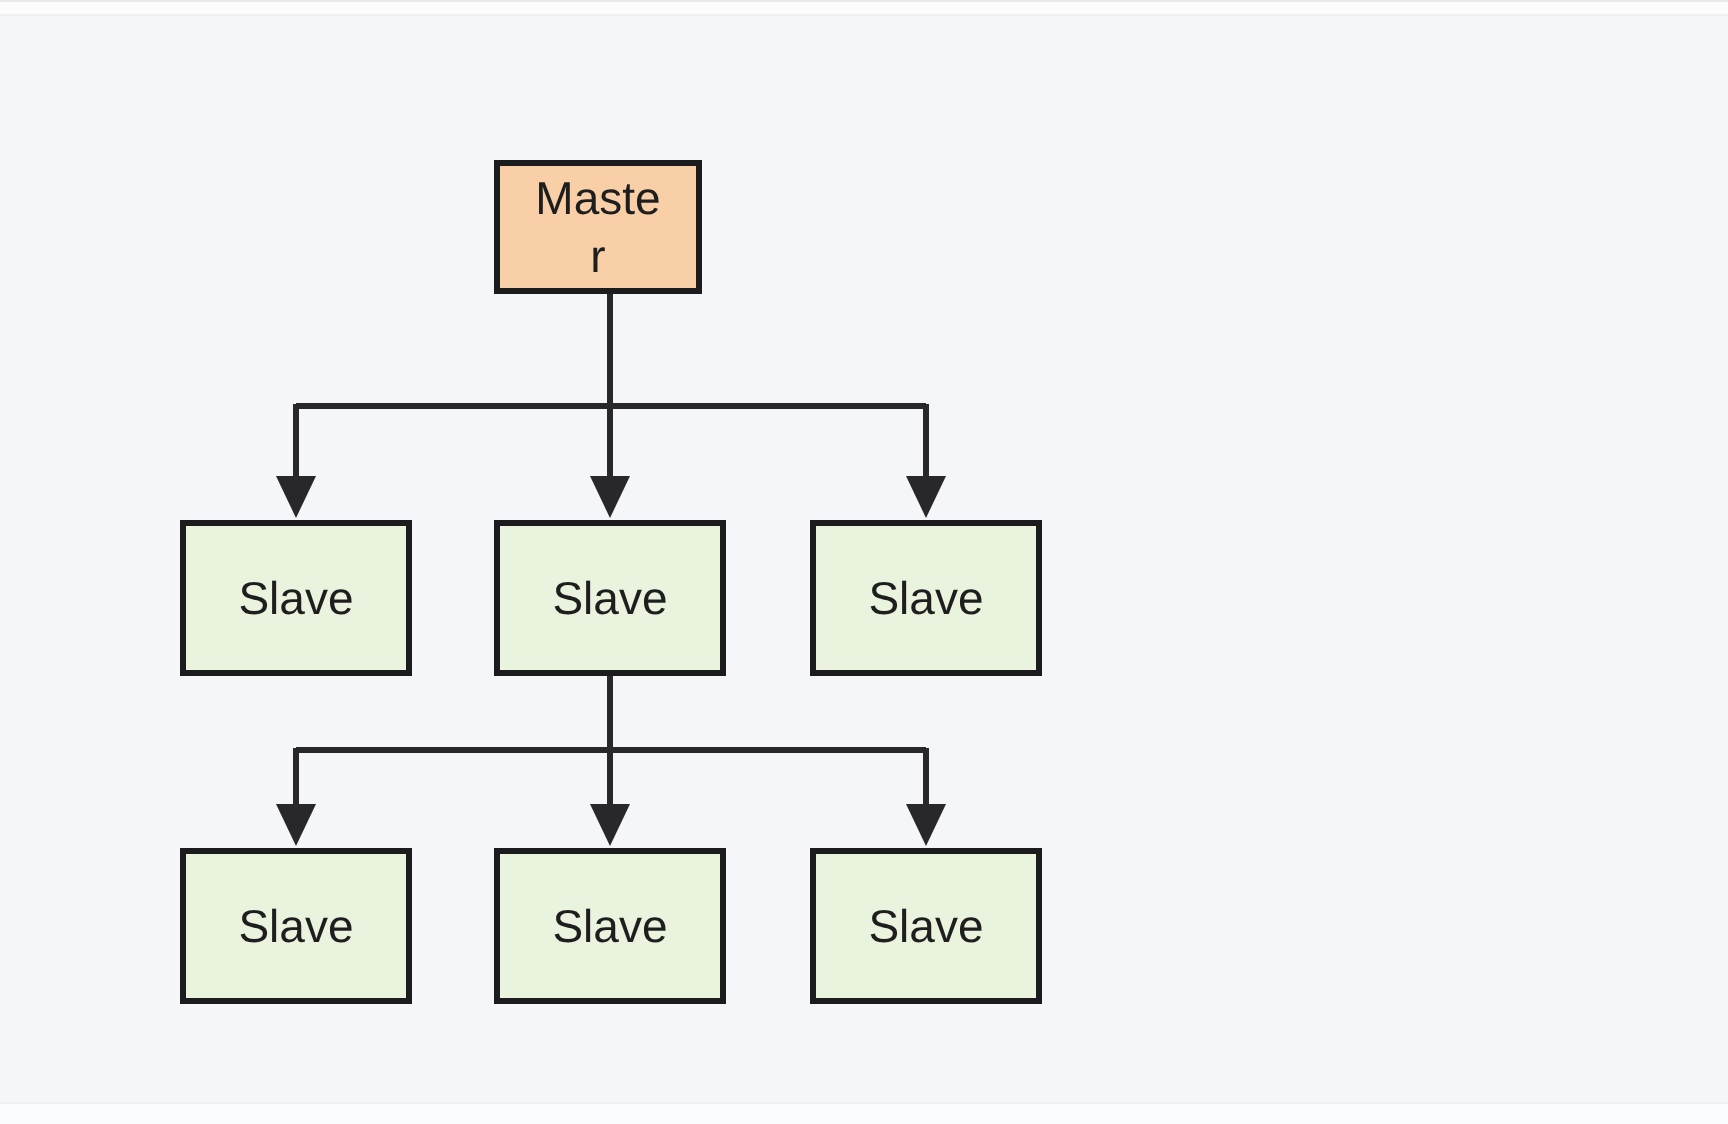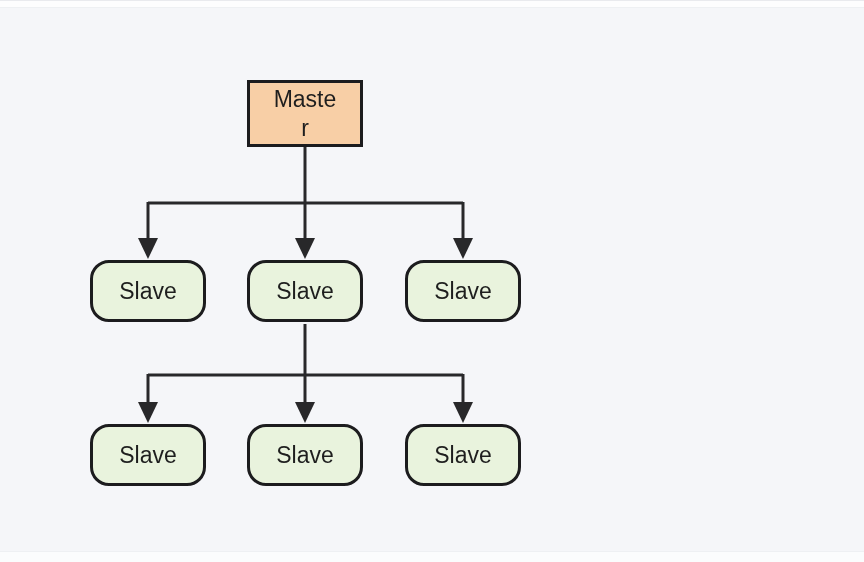--- a/index.html
+++ b/index.html
@@ -48,27 +48,26 @@
     flex-direction: column;
     align-items: center;
     justify-content: center;
     font-size: 23px;
     line-height: 29px;
     color: #1e1e1e;
     text-align: center;
   }
   .master {
     left: 247px; top: 80px;
-    width: 116px; height: 67px;
+    width: 104px; height: 67px;
     background: #f8cfa6;
   }
   .slave {
-    width: 116px; height: 62px;
+    width: 116px; height: 78px;
     background: #e9f3dd;
-    border-radius: 19px;
   }
   .s1 { left: 90px;  top: 260px; }
   .s2 { left: 247px; top: 260px; }
   .s3 { left: 405px; top: 260px; }
   .s4 { left: 90px;  top: 424px; }
   .s5 { left: 247px; top: 424px; }
   .s6 { left: 405px; top: 424px; }
 </style>
 </head>
 <body>

